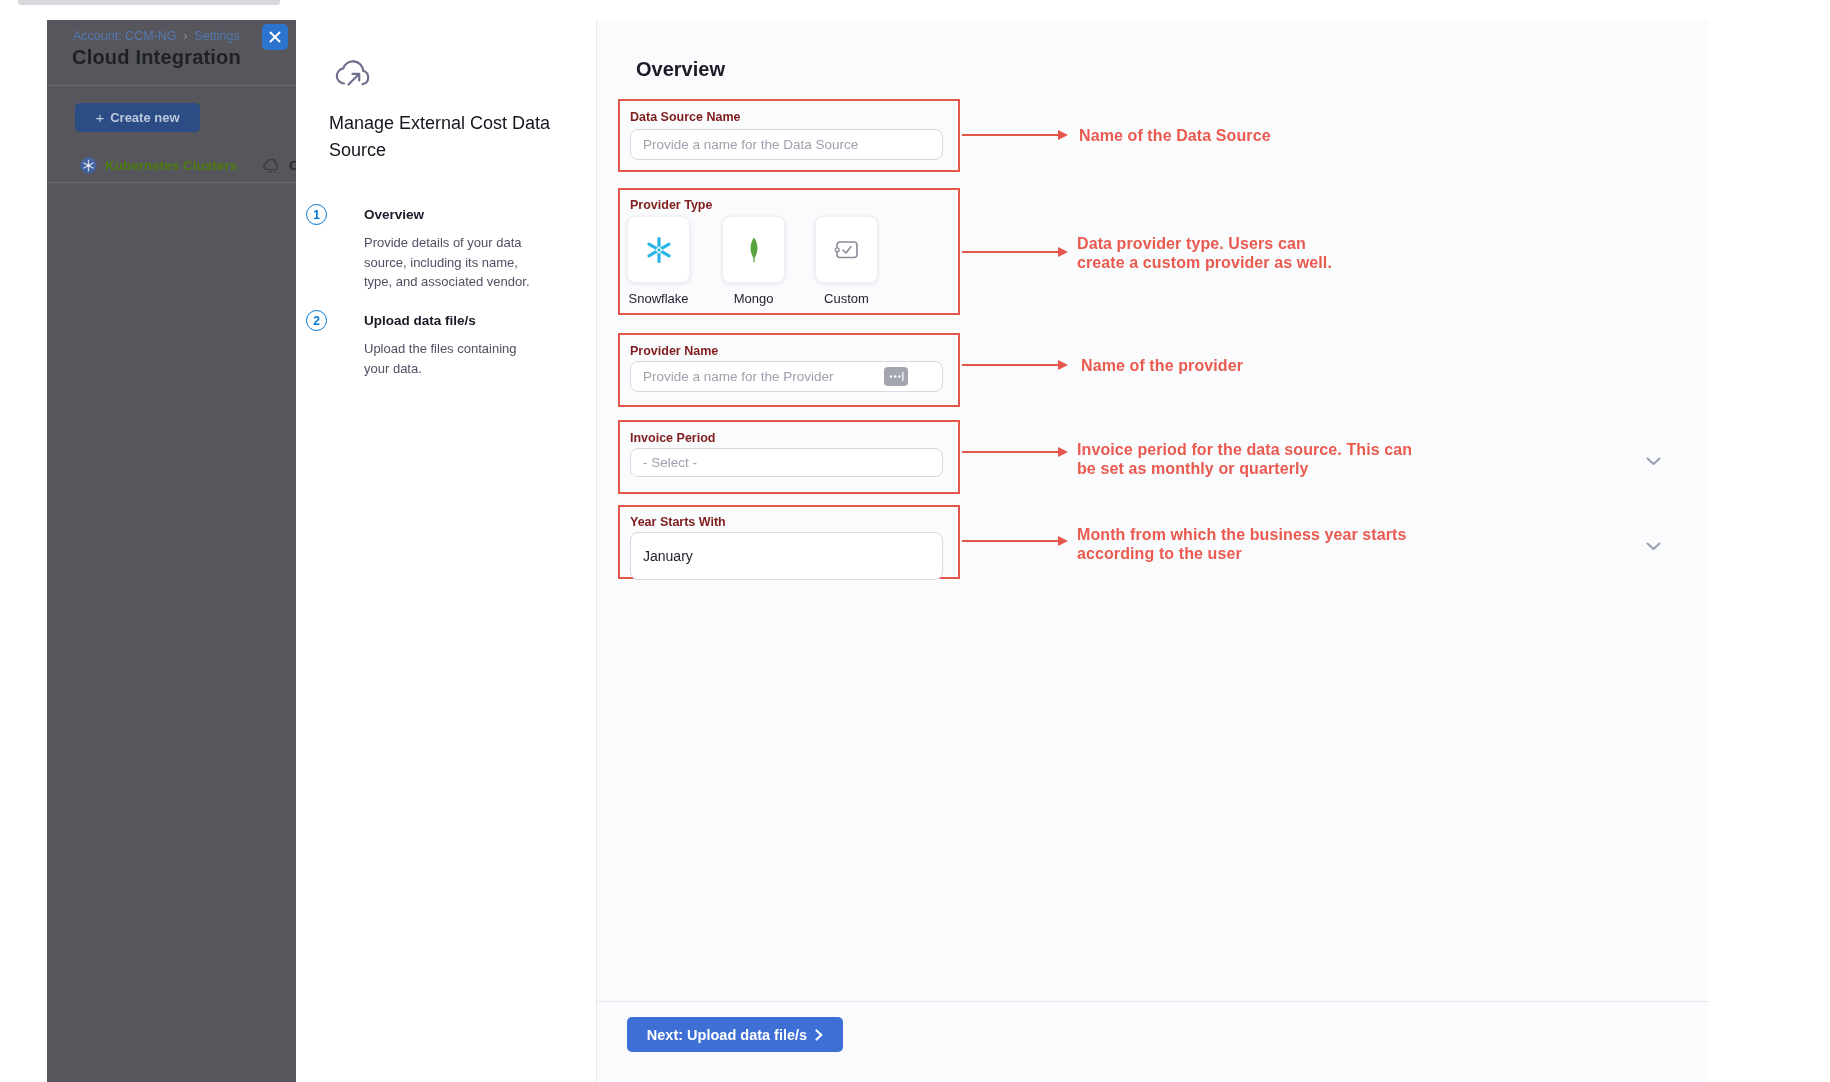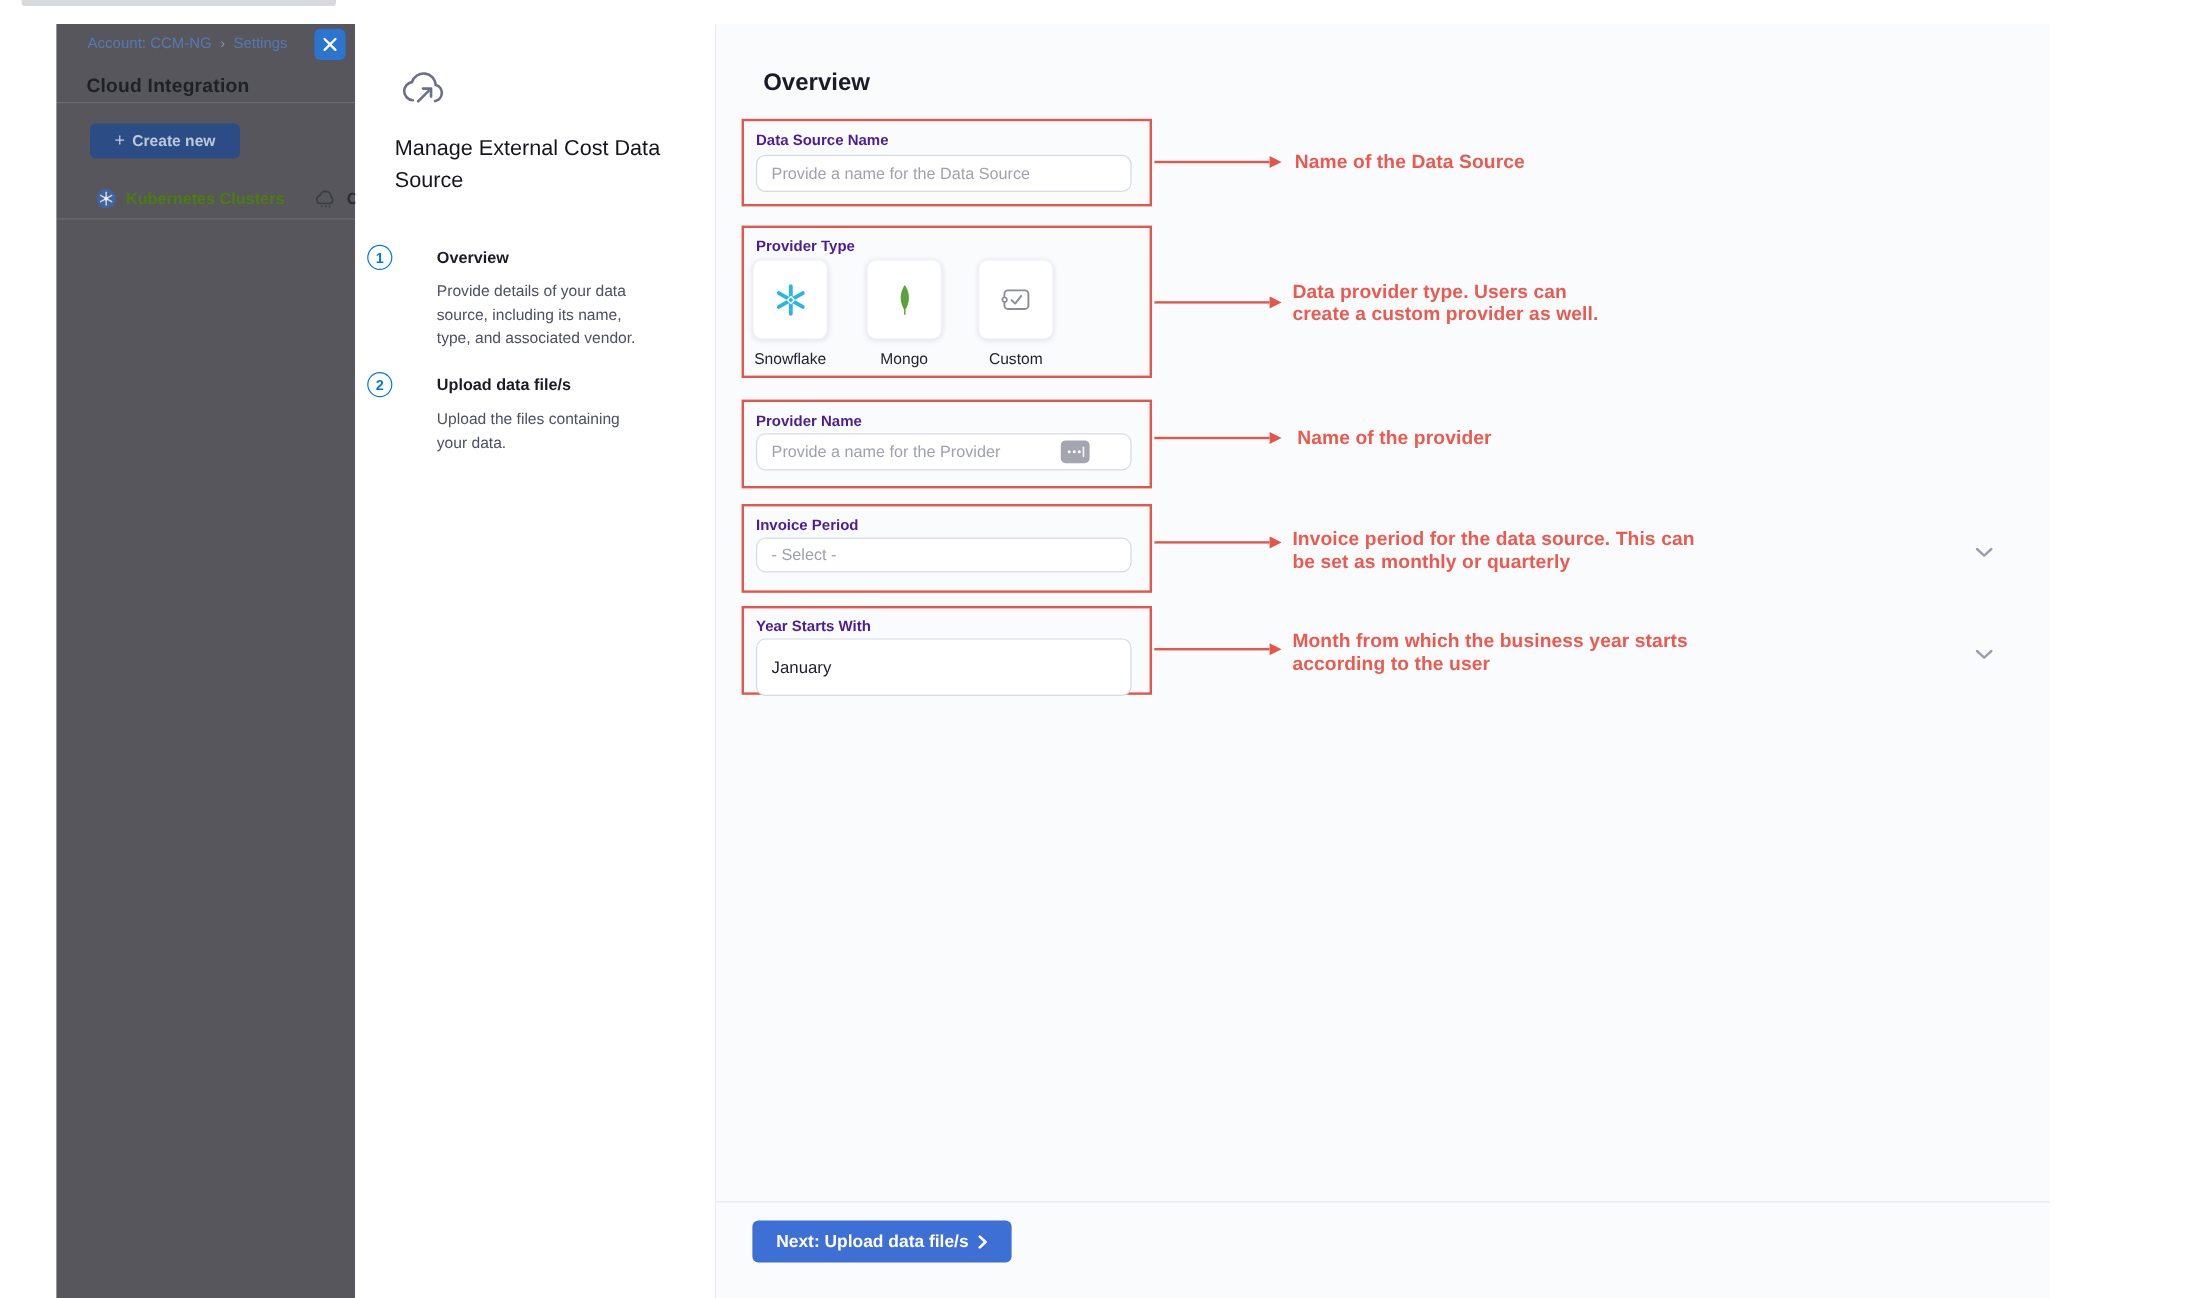--- a/index.html
+++ b/index.html
@@ -10,21 +10,21 @@
   }
   .abs{position:absolute;}
 
   
   .top-strip{left:18px;top:0;width:262px;height:5px;background:#cbccd1;opacity:.75;border-radius:0 0 3px 3px;}
 
   
   .sidebar{left:47px;top:20px;width:249px;height:1062px;background:#56565c;}
   .breadcrumb{left:73px;top:29px;font-size:12.5px;font-weight:500;color:#5579b2;display:flex;gap:7px;align-items:center;text-align:center;}
   .crumb-sep{color:#8d939f;font-size:12px;}
-  .side-title{left:72px;top:64px;font-size:16px;font-weight:700;color:#1e2126;letter-spacing:.2px;}
+  .side-title{left:72px;top:46px;font-size:20px;font-weight:700;color:#1e2126;letter-spacing:.2px;}
   .side-hairline{left:47px;width:249px;height:1px;background:rgba(255,255,255,.13);}
   .create-btn{left:75px;top:103px;width:125px;height:29px;background:#2b4c84;border-radius:5px;
     display:flex;align-items:center;justify-content:center;gap:6px;color:#bcc8de;font-size:13px;font-weight:600;cursor:pointer;}
   .create-plus{font-size:15px;font-weight:400;line-height:1;}
   .tab-row-item{display:flex;align-items:center;gap:8px;}
   .k8s-tab{left:80px;top:157px;}
   .k8s-label{font-size:13.5px;font-weight:700;color:#4d7c0f;}
   .cloud-tab{left:262px;top:158px;}
   .cloud-tab-label{font-size:13.5px;font-weight:700;color:#2c2e33;}
 
@@ -38,21 +38,21 @@
   .step-circle{width:21px;height:21px;border:1.5px solid #0278d5;border-radius:50%;box-sizing:border-box;
     display:flex;align-items:center;justify-content:center;font-size:12px;font-weight:600;color:#0278d5;background:#fff;}
   .step-head{font-size:13.5px;font-weight:700;color:#1b1b28;}
   .step-para{width:178px;font-size:13px;line-height:19.5px;color:#4e5063;}
 
   
   .main-pane{left:597px;top:20px;width:1111px;height:1062px;background:#fafbfd;}
   .overview-heading{left:636px;top:58px;font-size:20px;font-weight:700;color:#1b1b28;}
 
   .anno-box{border:2px solid #e4564c;box-sizing:border-box;background:transparent;}
-  .field-label{font-size:12.5px;font-weight:600;color:#4c1d95;}
+  .field-label{font-size:12.5px;font-weight:600;color:#7f1d1d;}
   .text-input{width:313px;height:31px;box-sizing:border-box;border:1px solid #d8dae2;border-radius:8px;background:#fff;
     padding:0 12px;font-size:13.5px;color:#7f1d1d;font-family:"Liberation Sans",sans-serif;outline:none;}
   .text-input::placeholder{color:#9fa1ae;}
   .select-box{width:313px;height:29px;box-sizing:border-box;border:1px solid #d8dae2;border-radius:8px;background:#fff;
     display:flex;align-items:center;padding:0 12px;font-size:13.5px;cursor:pointer;}
   .select-placeholder{color:#9ea0ad;text-align:center;}
   .select-value{color:#1e1e2b;font-size:14px;}
 
   .provider-card{width:63px;height:67px;background:#fff;border:1px solid #f0f0f4;border-radius:8px;box-sizing:border-box;
     box-shadow:0 1px 4px rgba(30,30,60,.10);display:flex;align-items:center;justify-content:center;cursor:pointer;}

